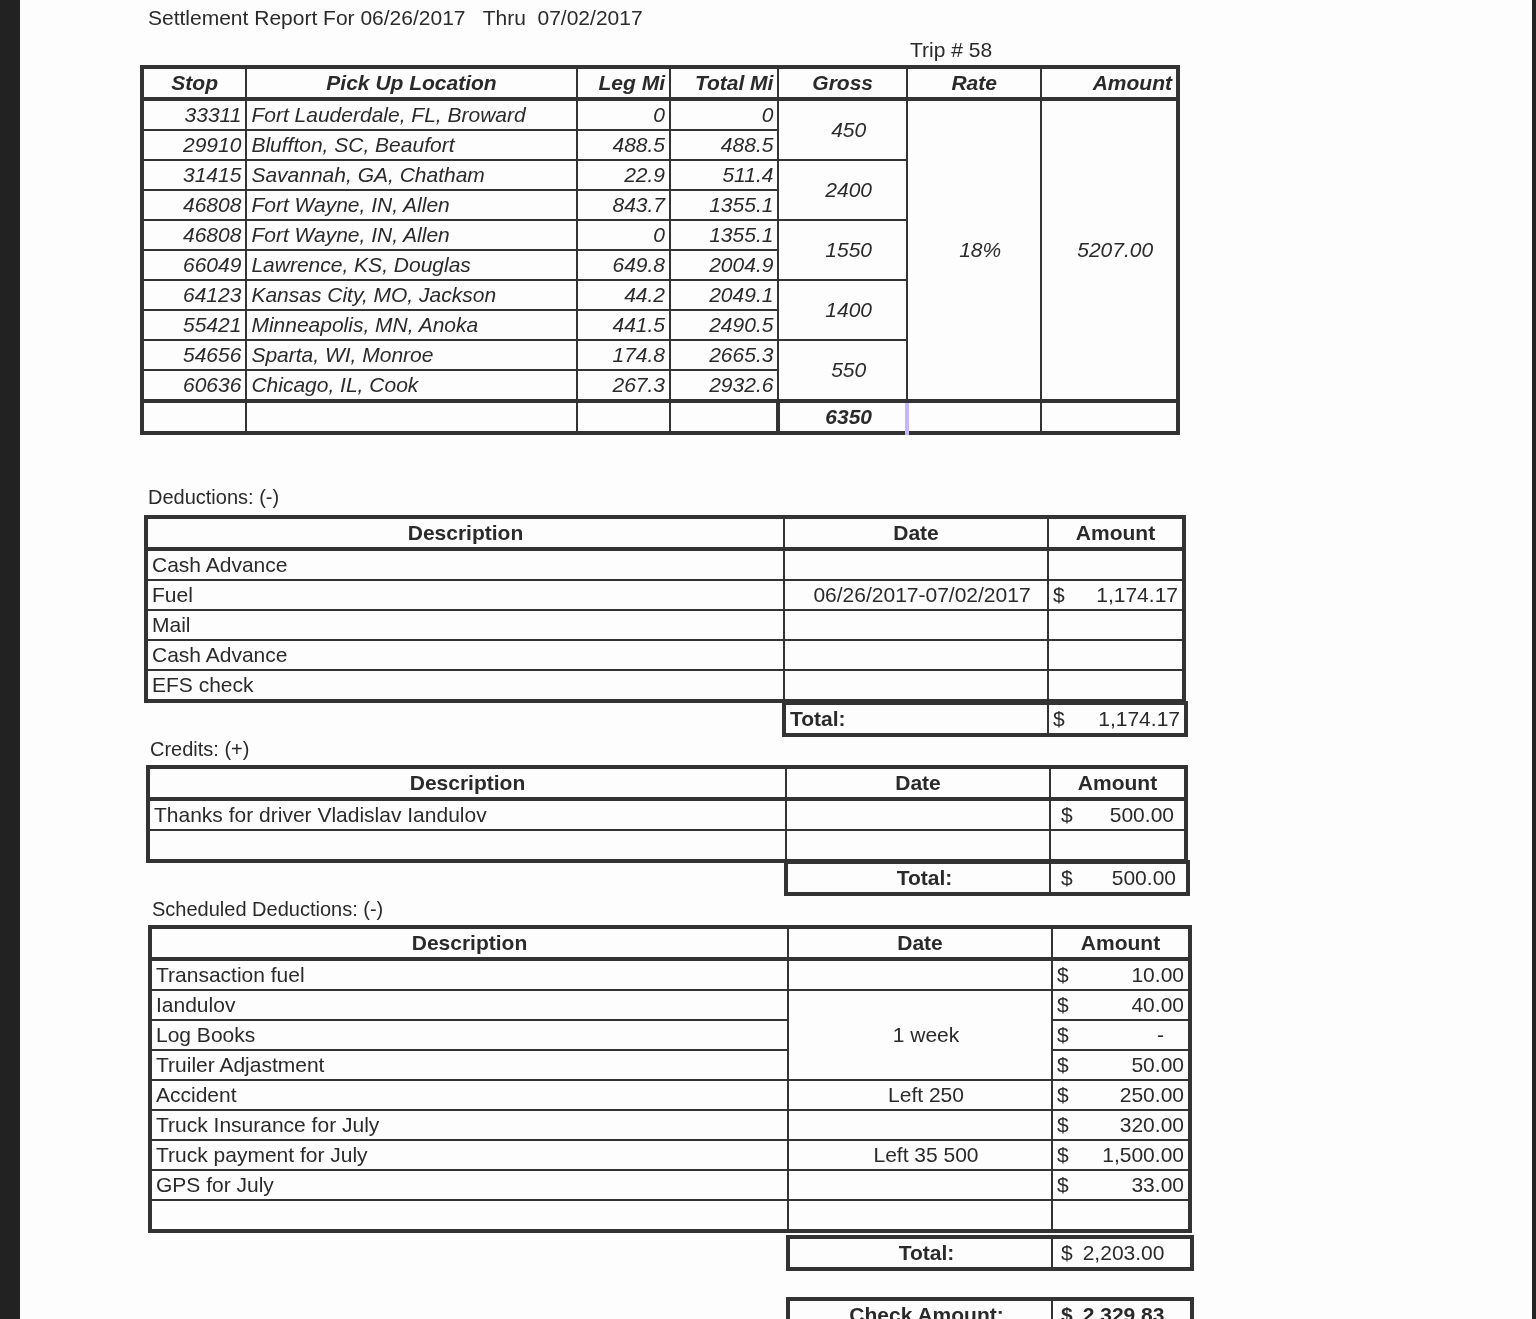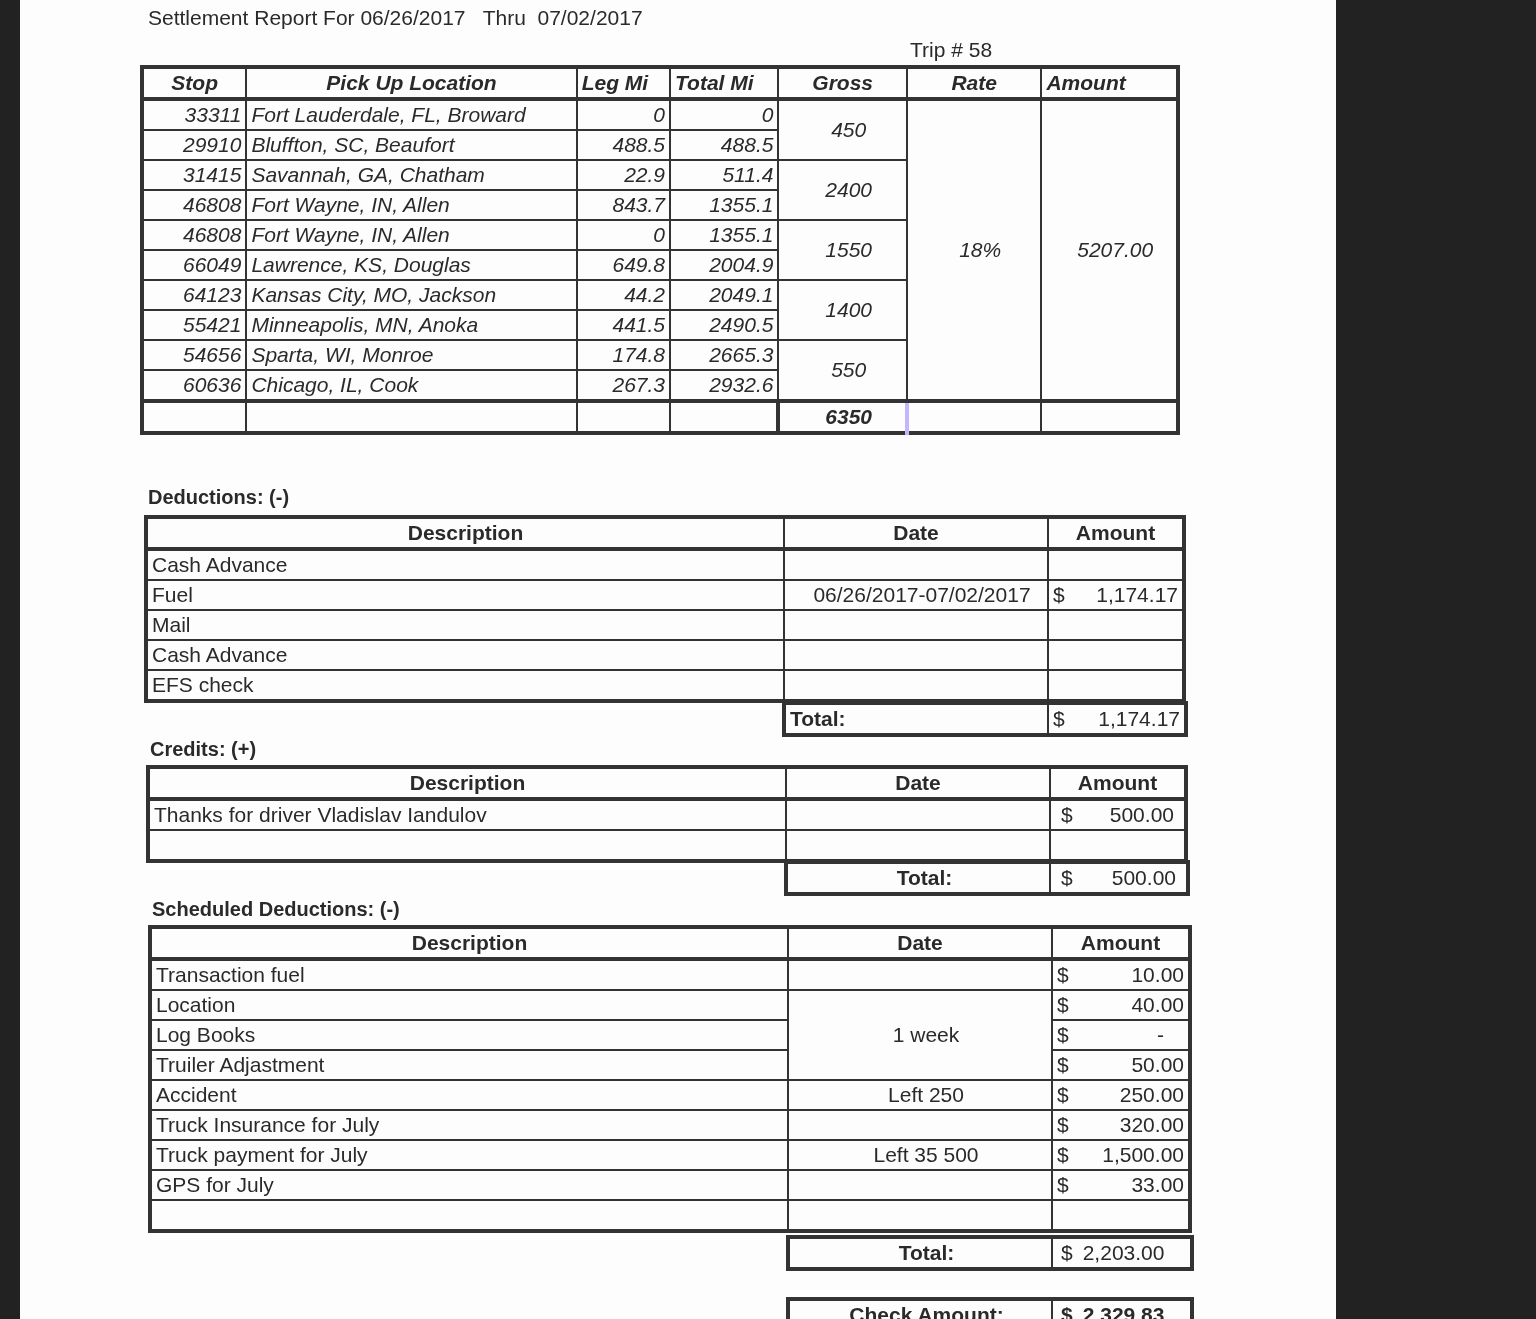--- a/index.html
+++ b/index.html
@@ -1,30 +1,30 @@
 <!DOCTYPE html>
 <html><head>
 <meta charset="utf-8">
 <style>
   html, body { margin:0; padding:0; }
   body { width:1536px; height:1319px; background:#222222; position:relative; overflow:hidden;
          font-family:"Liberation Sans", sans-serif; color:#2a2a2a; }
-  .page { position:absolute; left:20px; top:0; width:1316px; height:1319px; background:#fdfdfd; }
+  .page { position:absolute; left:20px; top:0; width:1512px; height:1319px; background:#fdfdfd; }
   .abs { position:absolute; }
   .title { font-size:21px; white-space:pre; }
-  .sec-label { font-size:20px; font-weight:bold; }
+  .sec-label { font-size:20px; font-weight:normal; }
   table { border-collapse:collapse; position:absolute; table-layout:fixed; }
   td, th { border:2px solid #333; padding:0 4px; font-size:21px; height:28px; line-height:26px;
            white-space:nowrap; overflow:hidden; }
   th { font-weight:bold; text-align:center; }
   .outer { border:4px solid #333; }
   .thickb td, .thickb th { border-bottom:4px solid #333; }
   .r { text-align:right; }
   .c { text-align:center;padding-left:16px; }
-  .l { text-align:left; }
+  .l { text-align:right; }
   .money { display:flex; justify-content:space-between; }
 </style>
 </head>
 <body>
 
 <div class="page">
 
   <div class="abs title" style="left:128px;top:6px;">Settlement Report For 06/26/2017   Thru  07/02/2017</div>
   <div class="abs title" style="left:890px;top:38px;">Trip # 58</div>
 
@@ -280,21 +280,21 @@
       <td>Transaction fuel</td>
       <td></td>
       <td>
             <div class="money">
               <span>$</span>
               <span>10.00</span>
             </div>
           </td>
     </tr>
     <tr>
-      <td>Location</td>
+      <td>Iandulov</td>
       <td class="c" rowspan="3">1 week</td>
       <td>
             <div class="money">
               <span>$</span>
               <span>40.00</span>
             </div>
           </td>
     </tr>
     <tr>
       <td>Log Books</td>

